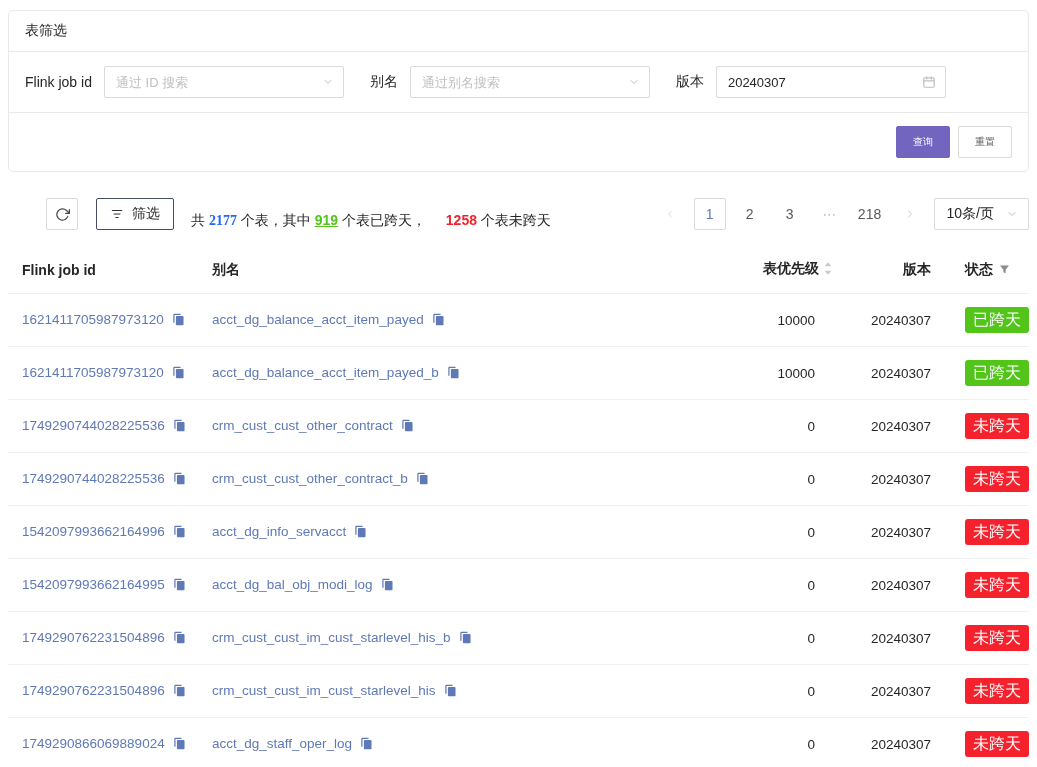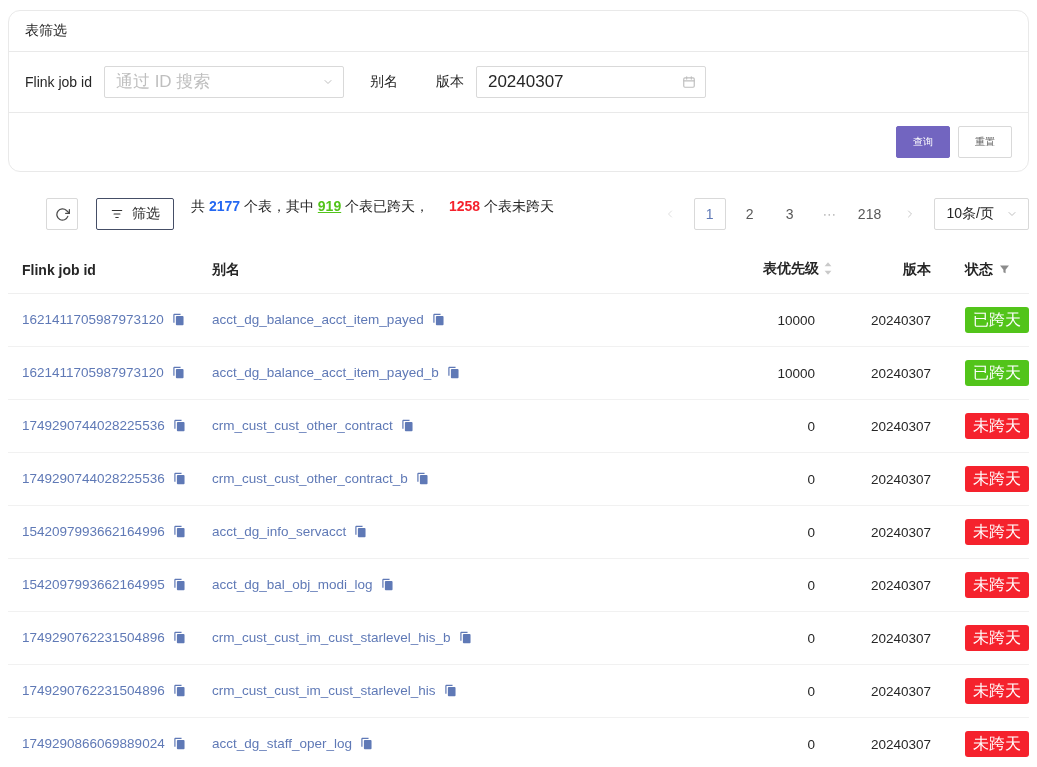--- a/index.html
+++ b/index.html
@@ -10,40 +10,40 @@
   }
   *{box-sizing:border-box;margin:0;padding:0;}
   body{
     width:1037px;height:767px;background:#fff;overflow:hidden;
     font-family:"Liberation Sans","DejaVu Sans",sans-serif;
     font-size:14px;color:var(--text);
   }
   .page{padding:10px 8px 0 8px;}
 
   
-  .filter-panel{border:1px solid var(--border);border-radius:12px;background:#fff;}
+  .filter-panel{border:1px solid var(--border);border-radius:5px;background:#fff;}
   .fp-title-row{padding:11px 16px;border-bottom:1px solid var(--border);font-size:14px;color:var(--text);}
   .fp-fields-row{display:flex;align-items:center;padding:14px 16px;border-bottom:1px solid var(--border);}
   .field{display:flex;align-items:center;margin-right:26px;}
   .f-label{margin-right:12px;color:var(--text);white-space:nowrap;}
   .select{position:relative;width:240px;height:32px;border:1px solid var(--ctl-border);border-radius:2px;background:#fff;display:flex;align-items:center;}
   .select.date{width:230px;}
-  .sel-input{border:none;outline:none;width:100%;height:100%;padding:0 30px 0 11px;font-size:17px;color:var(--text);background:transparent;font-family:inherit;}
+  .sel-input{border:none;outline:none;width:100%;height:100%;padding:0 30px 0 11px;font-size:13px;color:var(--text);background:transparent;font-family:inherit;}
   .sel-input::placeholder{color:var(--muted);}
   .suffix-icon{position:absolute;right:9px;top:50%;transform:translateY(-50%);display:flex;align-items:center;}
   .fp-actions-row{display:flex;justify-content:flex-end;gap:8px;padding:13px 16px;}
   .btn{height:32px;padding:0 16px;font-size:10px;border-radius:2px;border:1px solid var(--ctl-border);background:#fff;color:var(--text2);cursor:pointer;font-family:inherit;}
   .btn.primary{background:var(--primary);border-color:var(--primary);color:#fff;}
 
   
-  .toolbar{display:flex;align-items:flex-start;margin:26px 0 0 6px;padding-left:32px;}
+  .toolbar{display:flex;align-items:flex-end;margin:26px 0 0 6px;padding-left:32px;}
   .icon-btn{width:32px;height:32px;border:1px solid var(--ctl-border);border-radius:2px;background:#fff;display:flex;align-items:center;justify-content:center;cursor:pointer;margin-right:18px;}
   .filter-btn{height:32px;display:flex;align-items:center;gap:8px;padding:0 13px;background:#fff;border:1px solid #454e66;border-radius:2px;color:var(--text);font-size:14px;cursor:pointer;margin-right:17px;font-family:inherit;}
   .summary{font-size:14px;color:var(--text);white-space:nowrap;}
-  .c-blue{color:var(--count-blue);font-weight:600;}
+  .c-blue{color:var(--count-blue);font-weight:600;font-family:Liberation Serif, serif;}
   .c-green{color:var(--success);font-weight:600;text-decoration:underline;}
   .c-red{color:var(--danger);font-weight:600;margin-left:16px;}
 
   
   .pagination{display:flex;align-items:center;gap:8px;margin-left:auto;}
   .pg-item{min-width:32px;height:32px;display:inline-flex;align-items:center;justify-content:center;font-size:14px;color:var(--text2);border-radius:2px;cursor:pointer;user-select:none;}
   .pg-num.active{border:1px solid var(--ctl-border);color:var(--link);}
   .pg-arrow{color:#c8c8c8;}
   .pg-arrow.disabled{color:#e0e0e0;cursor:not-allowed;}
   .pg-ellipsis{color:var(--muted);cursor:default;}
@@ -83,20 +83,28 @@
           <input class="sel-input" placeholder="通过 ID 搜索" style="">
           <span class="suffix-icon">
             <svg width="12" height="12" viewBox="0 0 24 24" fill="none" stroke="#bfbfbf" stroke-width="2" stroke-linecap="round" stroke-linejoin="round">
                 <polyline points="6 9 12 15 18 9"></polyline>
               </svg>
           </span>
         </div>
       </div>
       <div class="field">
         <span class="f-label">别名</span>
+        <div class="select">
+          <input class="sel-input" placeholder="通过别名搜索" style="">
+          <span class="suffix-icon">
+            <svg width="12" height="12" viewBox="0 0 24 24" fill="none" stroke="#bfbfbf" stroke-width="2" stroke-linecap="round" stroke-linejoin="round">
+                <polyline points="6 9 12 15 18 9"></polyline>
+              </svg>
+          </span>
+        </div>
       </div>
       <div class="field">
         <span class="f-label">版本</span>
         <div class="select date">
           <input class="sel-input" value="20240307" style="">
           <span class="suffix-icon">
             <svg width="14" height="14" viewBox="0 0 24 24" fill="none" stroke="#bfbfbf" stroke-width="2" stroke-linecap="round">
                 <rect x="3" y="5" width="18" height="16" rx="2"></rect>
                 <line x1="3" y1="10" x2="21" y2="10"></line>
                 <line x1="8" y1="3" x2="8" y2="7"></line>

